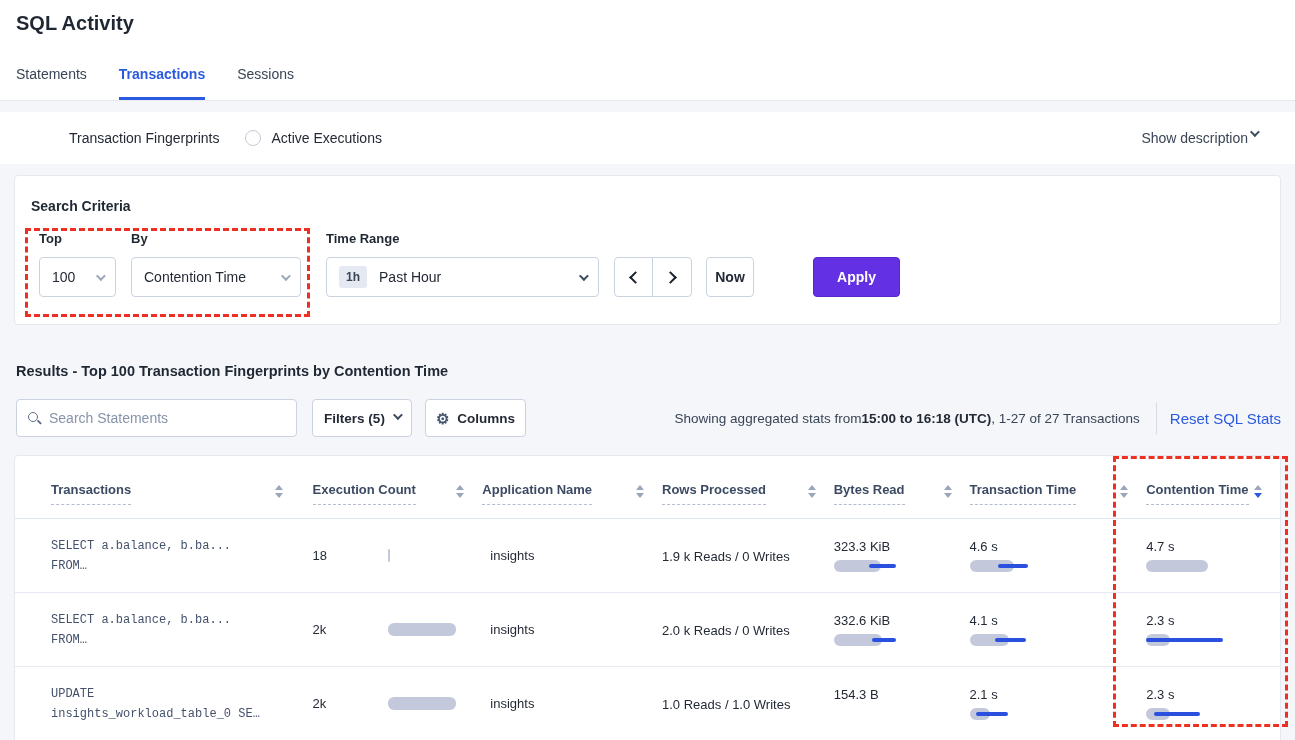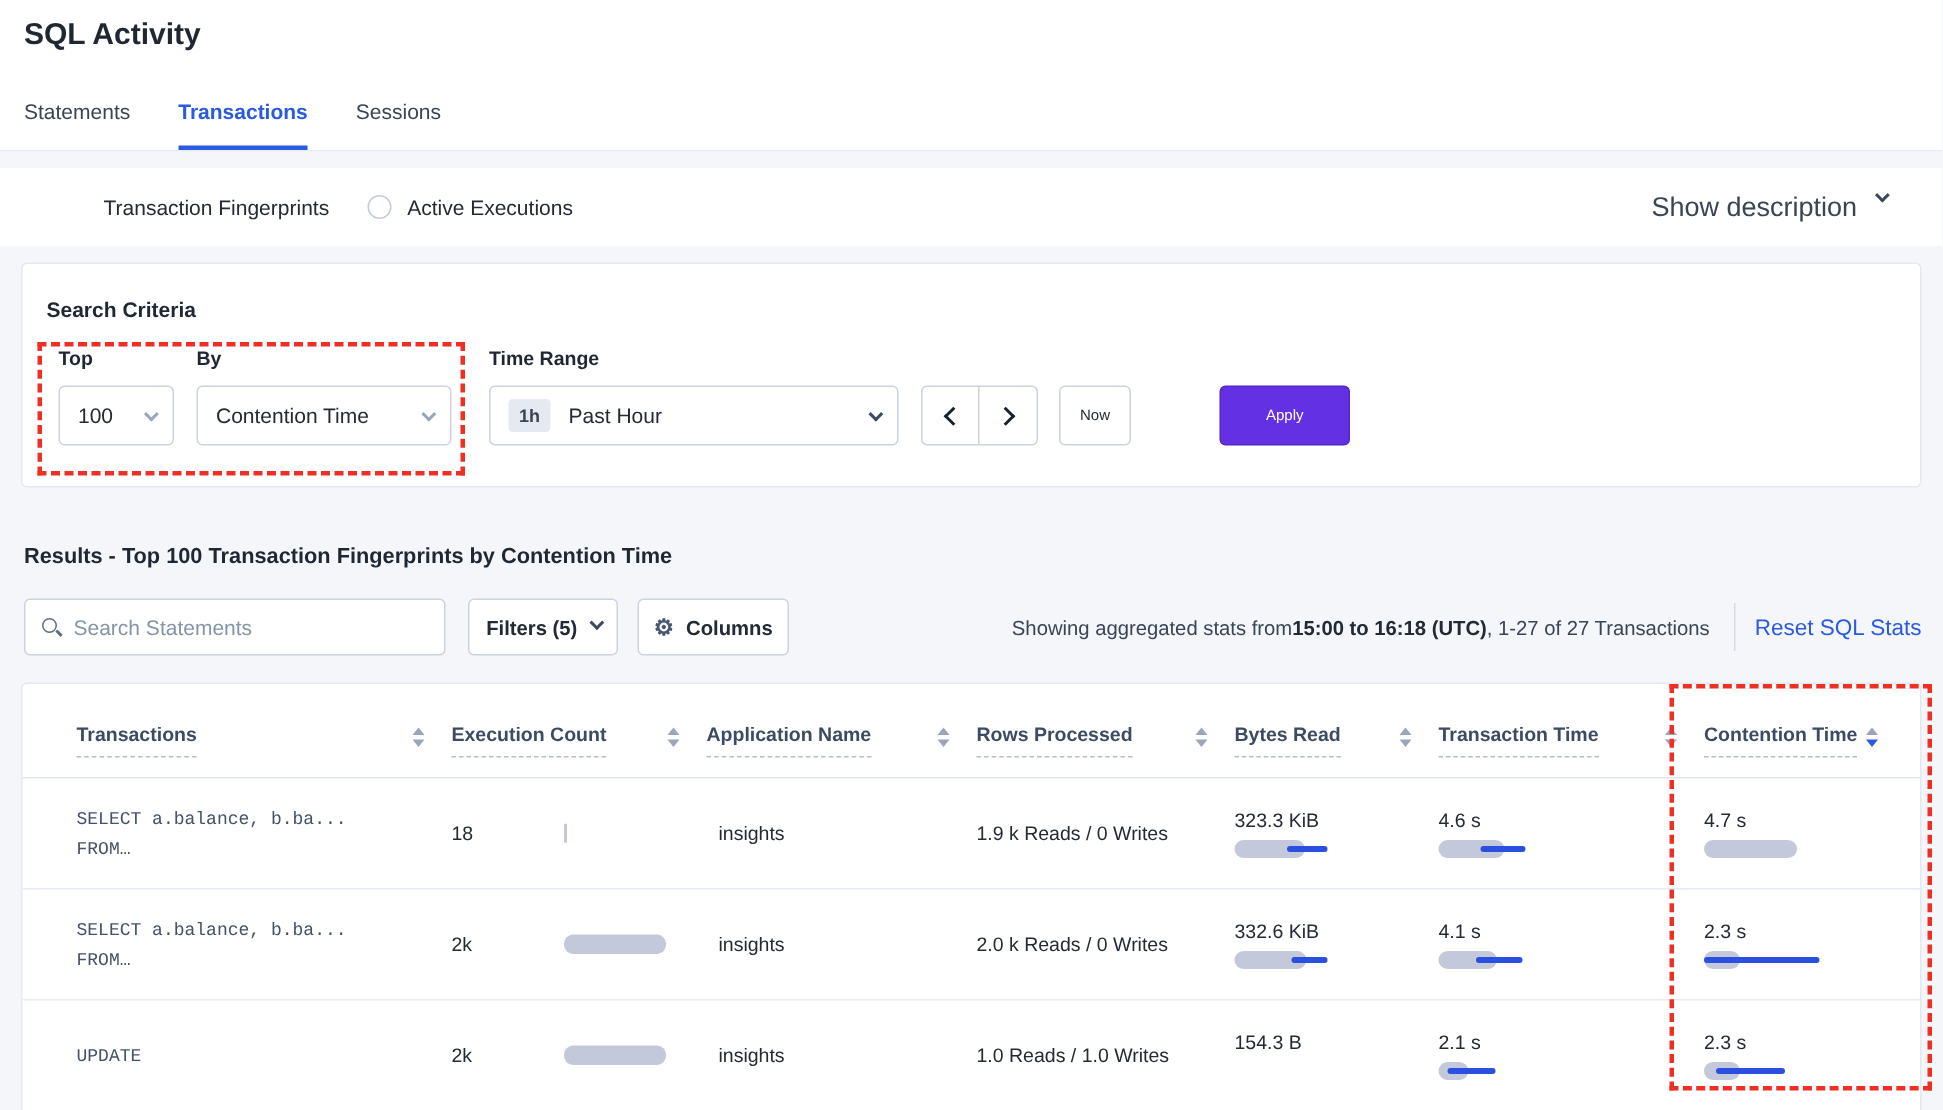--- a/index.html
+++ b/index.html
@@ -12,38 +12,38 @@
   .tabs { position:absolute; left:16px; bottom:0; display:flex; gap:32px; }
   .tab { font-size:14px; color:#394455; padding-bottom:15px; border-bottom:3px solid transparent; cursor:pointer; }
   .tab.active { color:#2a5adf; font-weight:bold; border-bottom-color:#2a5adf; }
 
   
   .band { position:absolute; left:0; top:112px; width:1295px; height:52px; background:#fff; display:flex; align-items:center; padding:0 38px 0 35px; }
   .radio { width:16px; height:16px; border-radius:50%; background:#fff; border:1px solid #c3cbd9; margin-right:10px; flex:none; }
   .radio.sel { border:none; background:#2453e0; position:relative; }
   .radio.sel::after { content:''; position:absolute; left:5px; top:5px; width:6px; height:6px; border-radius:50%; background:#fff; }
   .radio-label { font-size:14px; color:#242a35; margin-right:26px; }
-  .band-right { margin-left:auto; display:flex; gap:12px; color:#394455; font-size:18px; }
+  .band-right { margin-left:auto; display:flex; gap:2px; color:#394455; font-size:14px; }
   .chev { width:7px; height:7px; border-right:2px solid #3c4a60; border-bottom:2px solid #3c4a60; transform:rotate(45deg) translateY(-2px); display:inline-block; }
   .chev.light { border-color:#9aa6ba; }
 
   
   .card { position:absolute; left:14px; top:175px; width:1267px; height:150px; background:#fff; border:1px solid #e3e8f1; border-radius:4px; }
   .sc-head { position:absolute; left:16px; top:22px; font-size:14px; font-weight:bold; color:#1f2733; }
   .fld-label { position:absolute; font-size:13px; font-weight:bold; color:#1f2733; }
   .sel { position:absolute; top:81px; height:40px; background:#fff; border:1px solid #ccd3e0; border-radius:4px; display:flex; align-items:center; padding:0 12px; font-size:14px; color:#242a35; cursor:pointer; }
   .sel .chev { margin-left:auto; }
   .badge-1h { background:#e4e9f2; color:#394455; font-size:12px; font-weight:bold; border-radius:3px; padding:4px 7px; margin-right:12px; }
   .arrow-grp { position:absolute; left:599px; top:81px; width:78px; height:40px; border:1px solid #ccd3e0; border-radius:4px; background:#fff; display:flex; }
   .arrow-btn { width:50%; display:flex; align-items:center; justify-content:center; cursor:pointer; }
   .arrow-btn:first-child { border-right:1px solid #ccd3e0; }
   .ang { width:9px; height:9px; display:inline-block; }
   .ang.left  { border-left:2.5px solid #18212e; border-bottom:2.5px solid #18212e; transform:rotate(45deg); margin-left:3px; }
   .ang.right { border-right:2.5px solid #18212e; border-bottom:2.5px solid #18212e; transform:rotate(-45deg); margin-right:3px; }
-  .btn { position:absolute; top:81px; height:40px; border:1px solid #ccd3e0; border-radius:4px; background:#fff; font-size:10px; font-weight:normal; color:#242a35; display:flex; align-items:center; justify-content:center; cursor:pointer; }
+  .btn { position:absolute; top:81px; height:40px; border:1px solid #ccd3e0; border-radius:4px; background:#fff; font-size:14px; font-weight:bold; color:#242a35; display:flex; align-items:center; justify-content:center; cursor:pointer; }
   .btn.apply { background:#6430e3; border-color:#5526c9; color:#fff; }
 
   
   .redbox { position:absolute; border:3px dashed #ee3024; pointer-events:none; z-index:5; }
   .redbox1 { left:25px; top:228px; width:285px; height:89px; }
   .redbox2 { left:1113px; top:456px; width:175px; height:271px; }
 
   
   .results-head { position:absolute; left:16px; top:363px; font-size:14.5px; font-weight:bold; color:#1f2733; }
   .toolbar { position:absolute; left:16px; top:399px; width:1265px; height:38px; display:flex; align-items:center; }
@@ -64,21 +64,21 @@
 
   
   .tbl { position:absolute; left:14px; top:455px; width:1267px; height:286px; background:#fff; border:1px solid #e3e8f1; border-radius:4px 4px 0 0; overflow:hidden; }
   .thead { display:flex; align-items:flex-end; height:63px; padding:0 0 13px 36px; border-bottom:1px solid #dfe5ef; }
   .th { display:flex; align-items:center; justify-content:space-between; padding-right:18px; cursor:pointer; }
   .th-label { font-size:13px; font-weight:bold; color:#3d4a63; border-bottom:1px dashed #b3bdcd; padding-bottom:7px; }
   .sort { display:flex; flex-direction:column; gap:2.5px; margin-bottom:4px; }
   .tri-up { width:0; height:0; border-left:4px solid transparent; border-right:4px solid transparent; border-bottom:5px solid #9aa6ba; }
   .tri-dn { width:0; height:0; border-left:4px solid transparent; border-right:4px solid transparent; border-top:5px solid #9aa6ba; }
   .th.sorted .tri-dn { border-top-color:#2a5adf; }
-  .c0{width:250px;} .c1{width:170px;} .c2{width:180px;} .c3{width:172px;} .c4{width:136px;} .c5{width:177px;} .c6{width:134px;}
+  .c0{width:250px;} .c1{width:170px;margin-left:12px;} .c2{width:180px;} .c3{width:172px;} .c4{width:136px;} .c5{width:177px;} .c6{width:134px;}
   .tr { display:flex; align-items:center; height:74px; padding-left:36px; border-bottom:1px solid #e6ebf3; cursor:pointer; }
   .q { font-family:"Liberation Mono", monospace; font-size:12px; color:#44516b; line-height:20px; white-space:pre; }
   .num { font-size:13px; color:#242a35; }
   .execcell { display:flex; align-items:center; }
   .execcell .num { width:75px; }
   .execbar { height:13px; background:#c3c9da; border-radius:6px; display:inline-block; }
   .appcell { padding-left:8px; font-size:13px; color:#242a35; }
   .metric .mval { font-size:13px; color:#242a35; margin-bottom:5px; }
   .mbar { position:relative; width:92px; height:14px; }
   .gbar { position:absolute; left:0; top:1px; height:12px; background:#c3c9da; border-radius:6px; }
@@ -290,20 +290,21 @@
       <div class="mbar">
             <span class="gbar" style="width: 24px;"></span>
             <span class="bline" style="left: 0px; width: 77px;"></span>
           </div>
     </div>
   </div>
 
   <div class="tr">
     <div class="c0">
       <div class="q">UPDATE</div>
+      <div class="q">insights_workload_table_0 SE…</div>
     </div>
     <div class="c1 execcell">
       <span class="num">2k</span>
       <span class="execbar" style="width: 68px;"></span>
     </div>
     <div class="c2 appcell">
       <span>insights</span>
     </div>
     <div class="c3">
       <span class="num">1.0 Reads / 1.0 Writes</span>

